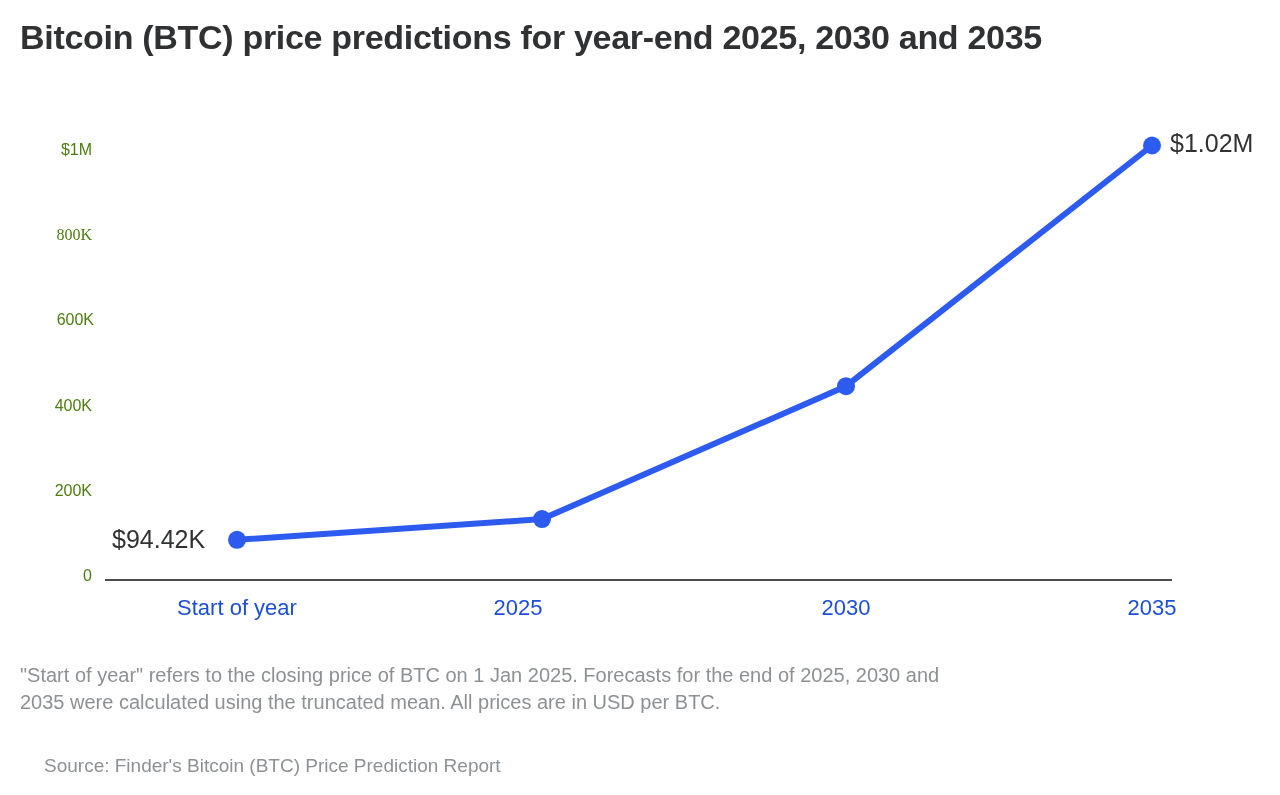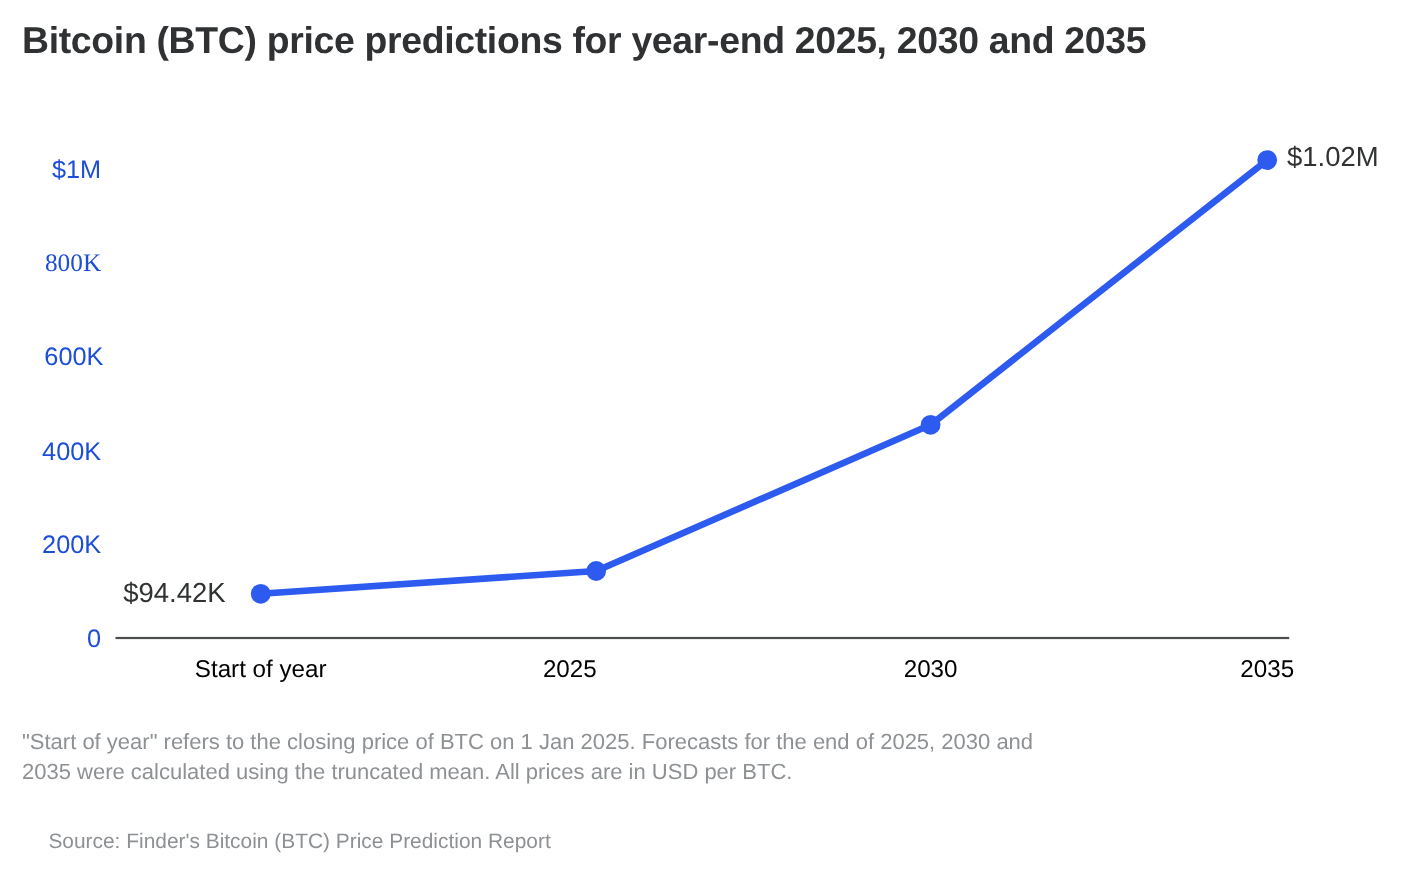--- a/index.html
+++ b/index.html
@@ -38,22 +38,22 @@
     position: absolute;
     left: 0;
     top: 0;
     width: 1280px;
     height: 640px;
   }
 
   .y-tick-label {
     position: absolute;
     right: 1186px;  
-    font-size: 23px;
-    color: #1d4ed8;
+    font-size: 16px;
+    color: #4d7c0f;
     white-space: nowrap;
     text-align: right;
     width: 92px;
   }
 
   #y-label-1m    { left: 0px;  top: 141px; }
   #y-label-800k  { left: 0px;  top: 226px; font-family: Liberation Serif, serif; }
   #y-label-600k  { left: 2px;  top: 311px; }
   #y-label-400k  { left: 0px;  top: 397px; }
   #y-label-200k  { left: 0px;  top: 482px; }
@@ -65,21 +65,21 @@
     top: 579px;
     width: 1067px;
     height: 2px;
     background: #4a4c4e;
   }
 
   .x-tick-label {
     position: absolute;
     top: 595px;
     font-size: 22px;
-    color: #000000;
+    color: #1d4ed8;
     white-space: nowrap;
     transform: translateX(-50%);
   }
 
   #x-label-start { left: 237px; }
   #x-label-2025  { left: 518px; }
   #x-label-2030  { left: 846px; }
   #x-label-2035  { left: 1152px; }
 
   #series-svg {

